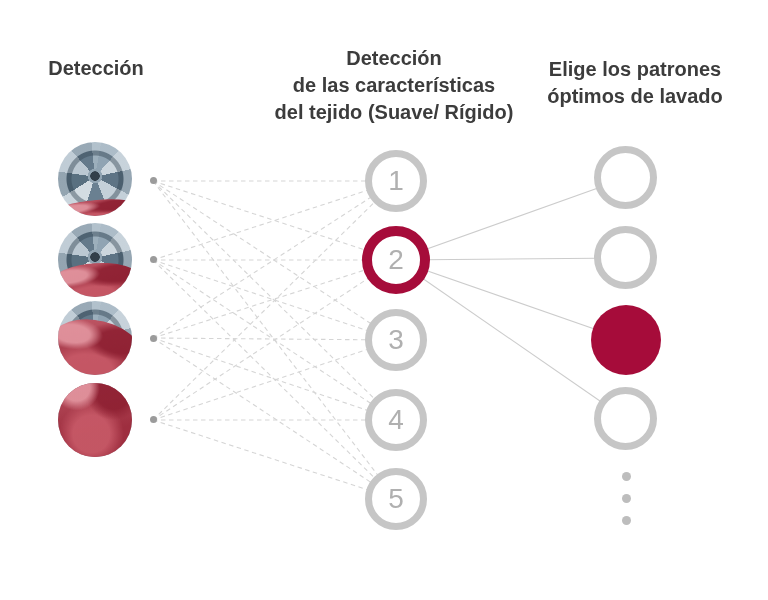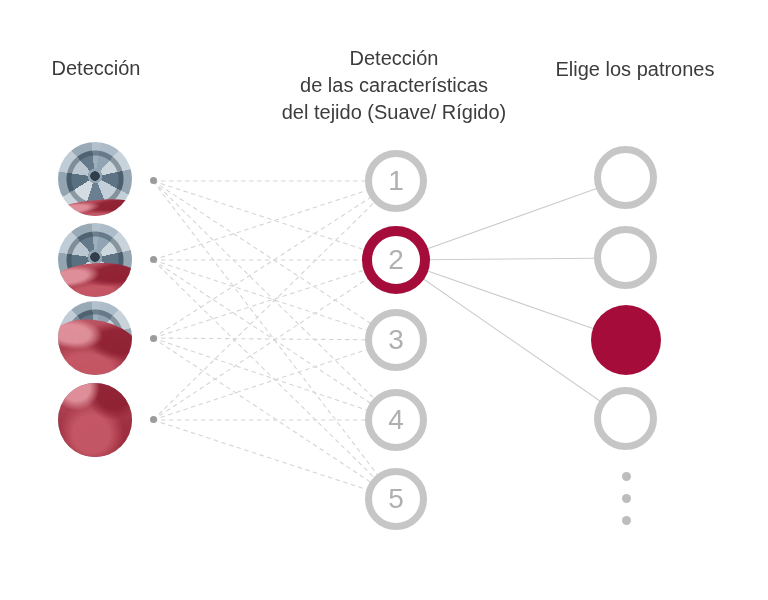--- a/index.html
+++ b/index.html
@@ -13,21 +13,21 @@
   .stage { position: absolute; inset: 0; width: 768px; height: 600px; }
 
   
   svg.wires { position: absolute; left: 0; top: 0; }
   .wires .dashed line { stroke: var(--dashed-line, #d5d5d5); stroke-width: 1.1; stroke-dasharray: 4.5 3.5; }
   .wires .solid  line { stroke: var(--solid-line, #cccccc);  stroke-width: 1.1; }
 
   
   .heading {
     position: absolute; text-align: center;
-    font-size: 20px; line-height: 27px; font-weight: 400;
+    font-size: 20px; line-height: 27px; font-weight: 700;
     color: var(--heading-text, #3c3c3c);
   }
   .h-left  { left: 0px;   top: 55px; width: 192px; }
   .h-mid   { left: 254px; top: 45px; width: 280px; }
   .h-right { left: 515px; top: 56px; width: 240px; }
 
   
   .drum {
     position: absolute; width: 74px; height: 74px; border-radius: 50%;
     overflow: hidden; background-color: #8fa3b2;
@@ -147,20 +147,21 @@
   <div class="heading h-left">
     <div>Detección</div>
   </div>
   <div class="heading h-mid">
     <div>Detección</div>
     <div>de las características</div>
     <div>del tejido (Suave/ Rígido)</div>
   </div>
   <div class="heading h-right">
     <div>Elige los patrones</div>
+    <div>óptimos de lavado</div>
   </div>
 
   <div class="drum drum-1">
     <div class="cloth"></div>
   </div>
   <div class="drum drum-2">
     <div class="cloth"></div>
   </div>
   <div class="drum drum-3">
     <div class="cloth"></div>

